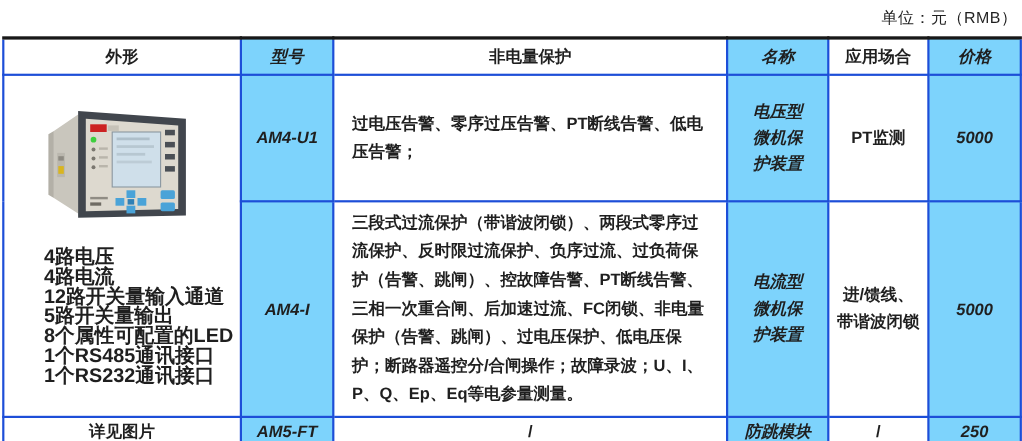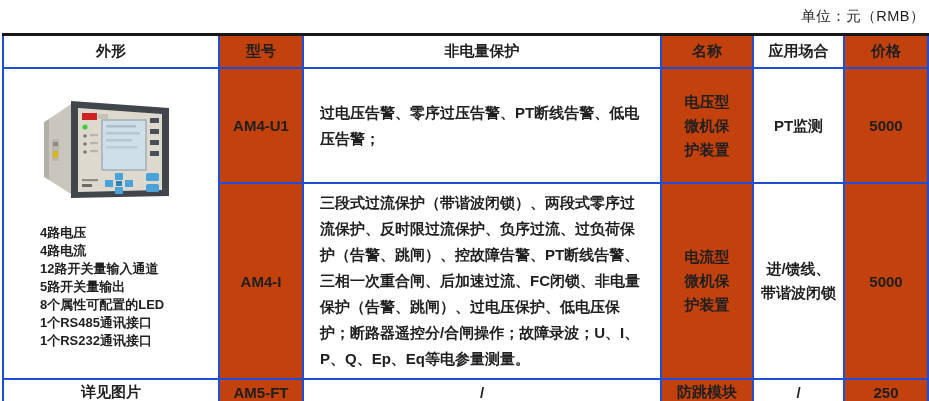--- a/index.html
+++ b/index.html
@@ -18,31 +18,31 @@
     border-top:3px solid #181818;border-bottom:3px solid #181818;
     border-left:1px solid #bdbdbd;border-right:1px solid #bdbdbd;
     font-weight:600;
   }
   .price-table th,.price-table td{
     border:2px solid #1d4ed8;
     text-align:center;vertical-align:middle;
     font-size:15px;padding:0;
   }
   .price-table thead th{height:31px;font-weight:bold;}
-  .shaded{background:#c2410c;}
+  .shaded{background:#7dd3fc;font-style:italic;}
   tr.row-1{height:115px;}
   tr.row-2{height:186px;}
   tr.row-3{height:28px;}
   td.functions-cell{
     text-align:left;padding:6px 16px;line-height:26px;
   }
   .preline{white-space:pre-line;line-height:24px;}
   td.appearance-cell{vertical-align:top;text-align:left;}
   .device-figure{display:block;margin:16px auto 4px auto;width:150px;height:125px;}
-  .spec-list{margin:14px 0 0 36px;font-size:13px;line-height:18px;list-style:none;padding:0;}
+  .spec-list{margin:14px 0 0 36px;font-size:18px;line-height:18px;list-style:none;padding:0;}
   .spec-list li{white-space:nowrap;}
   .app-cell{line-height:24px;}
 </style>
 </head>
 <body>
 
 <div class="unit-label">单位：元（RMB）</div>
 
 <table class="price-table">
   <colgroup>

